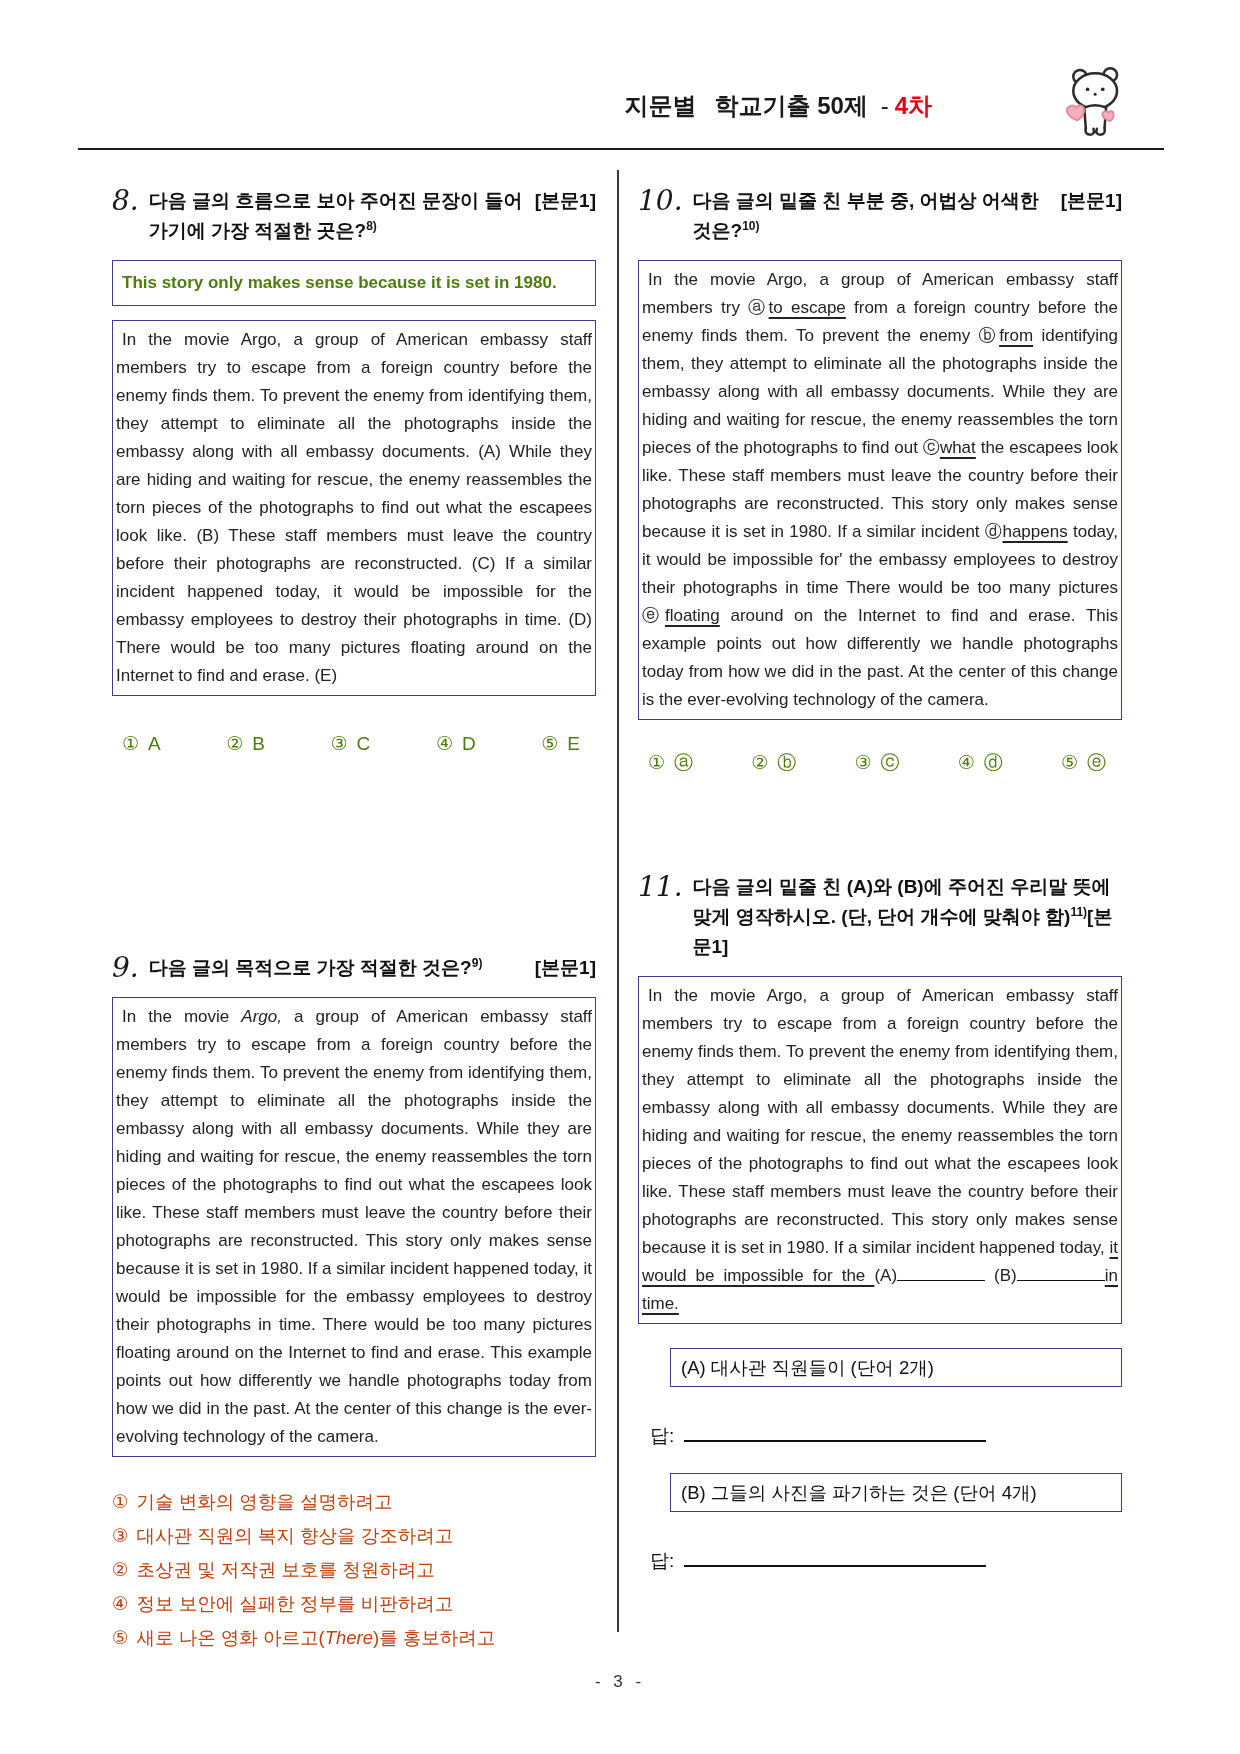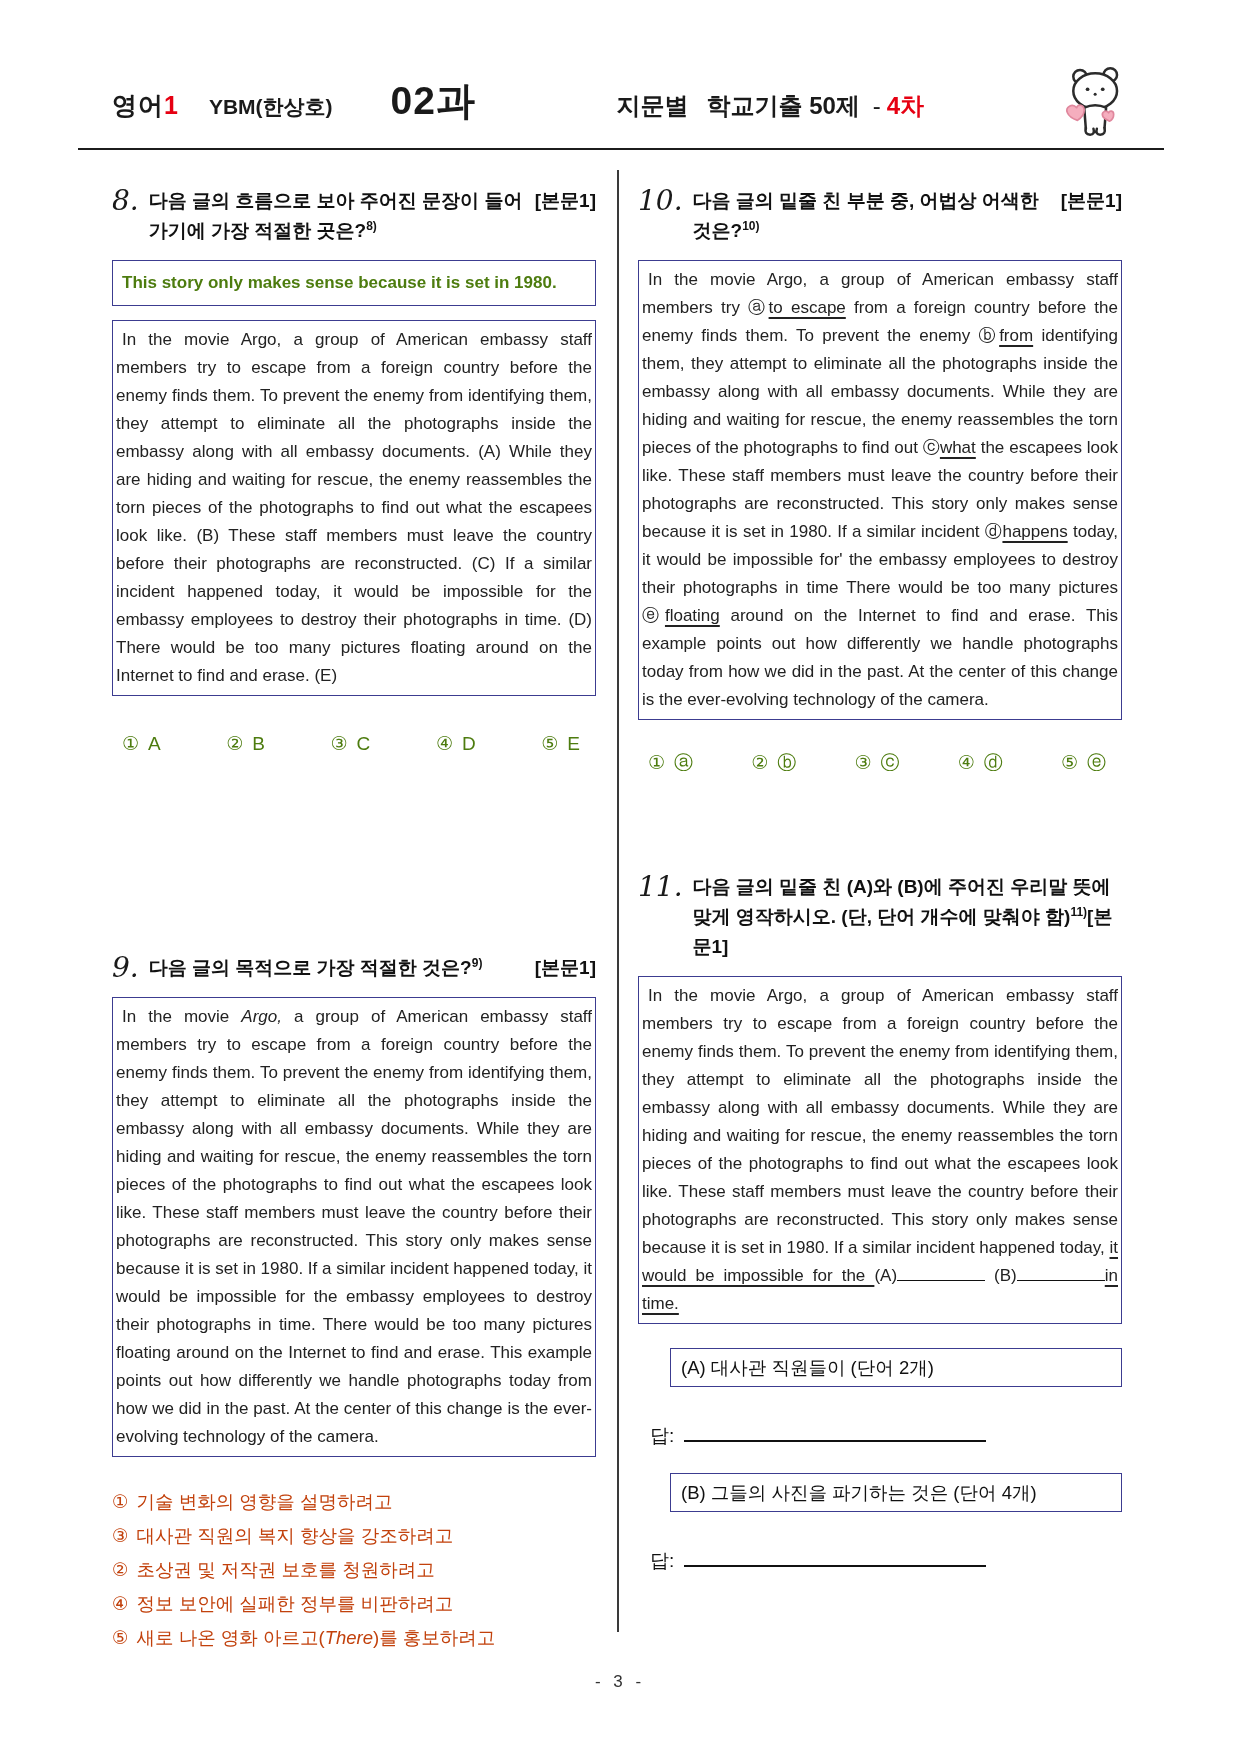--- a/index.html
+++ b/index.html
@@ -6,21 +6,21 @@
   .page{position:relative;width:1240px;height:1754px;background:#fff;overflow:hidden;
         font-family:"Liberation Sans","DejaVu Sans",sans-serif;color:#1a1a1a;}
   .red{color:#e60012;}
 
   
   .header{position:absolute;left:112px;top:74px;width:1016px;height:66px;}
   .h-left{display:flex;align-items:baseline;}
   .h-subject{font-size:25px;font-weight:bold;letter-spacing:1px;}
   .h-pub{font-size:21px;font-weight:bold;margin-left:30px;}
   .h-unit{font-size:39px;font-weight:bold;margin-left:58px;letter-spacing:1px;}
-  .h-right{position:absolute;right:204px;top:16px;font-size:24px;font-weight:bold;white-space:nowrap;}
+  .h-right{position:absolute;right:196px;top:16px;font-size:24px;font-weight:bold;white-space:nowrap;}
   .h-right .gap{display:inline-block;width:18px;}
   .h-dash{font-weight:normal;margin:0 6px;}
   .bear{position:absolute;right:-6px;top:-10px;}
   .header-rule{position:absolute;left:78px;top:148px;width:1086px;border-top:2px solid #1c1c1c;}
   .divider{position:absolute;left:617px;top:170px;height:1462px;border-left:2px solid #3a3a3a;}
 
   
   .col{position:absolute;top:172px;width:484px;}
   .col-left{left:112px;}
   .col-right{left:638px;}
@@ -62,25 +62,20 @@
 
   .footer{position:absolute;left:0;right:0;top:1672px;text-align:center;font-size:17px;
           letter-spacing:4px;color:#333;}
 </style>
 </head>
 <body>
 
 <div class="page">
 
   <div class="header">
-    <div class="h-left">
-      <span class="h-subject"><span>영어</span><span class="red">1</span></span>
-      <span class="h-pub">YBM(한상호)</span>
-      <span class="h-unit">02과</span>
-    </div>
     <div class="h-right">
       <span>지문별</span><span class="gap"></span><span>학교기출 50제</span>
       <span class="h-dash">-</span><span class="red">4차</span>
     </div>
     <svg class="bear" width="76" height="74" viewBox="0 0 90 88">
       <g fill="#ffffff" stroke="#2b2b2b" stroke-width="3" stroke-linecap="round" stroke-linejoin="round">
         <circle cx="26" cy="15" r="8"></circle>
         <circle cx="62" cy="13" r="8"></circle>
         <ellipse cx="44" cy="32" rx="26" ry="21"></ellipse>
         <path d="M31 52 q13 -6 26 0 l-2 26 q-11 5 -22 0 Z"></path>

